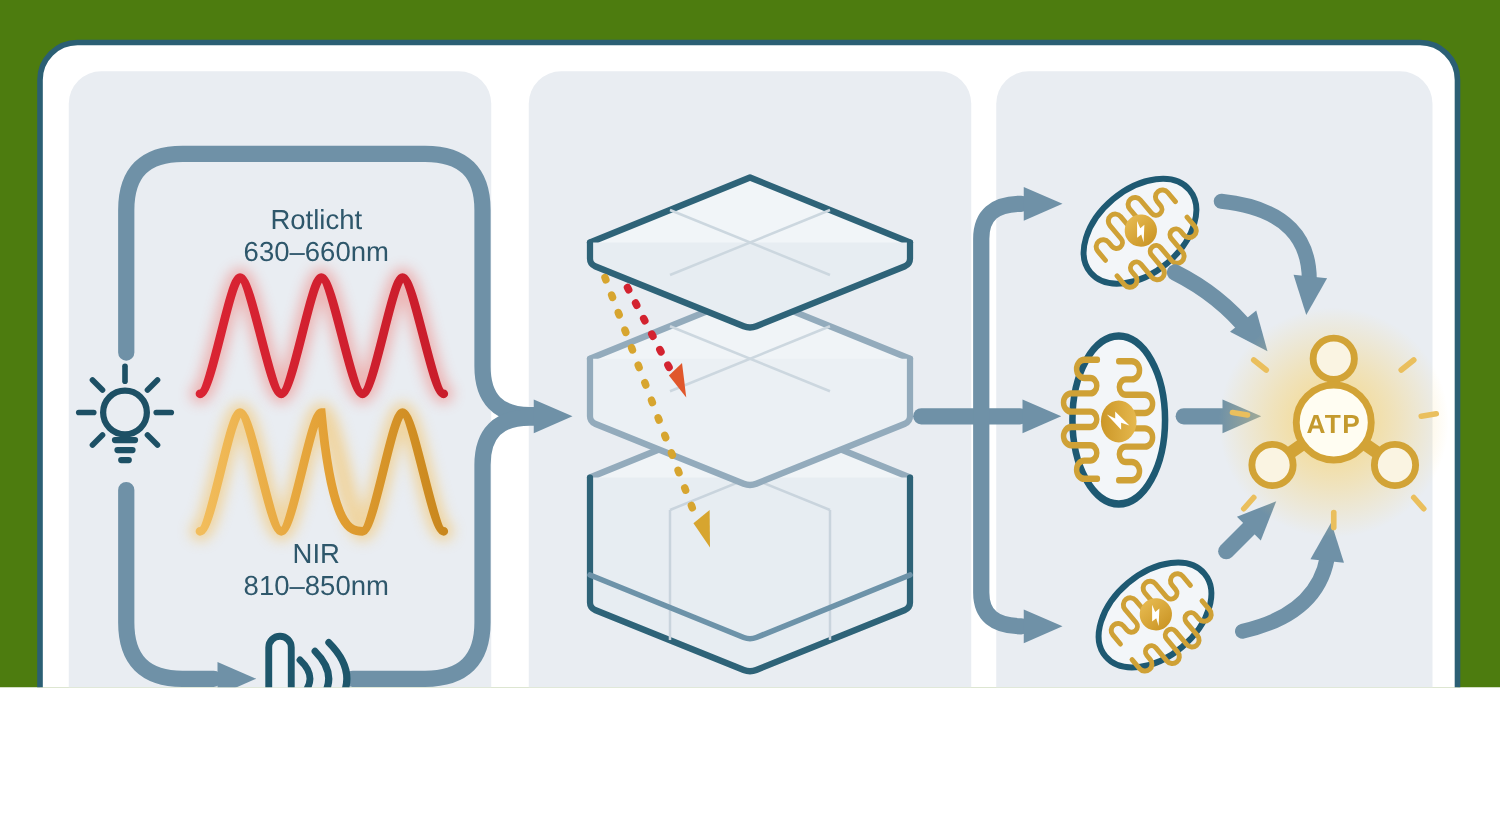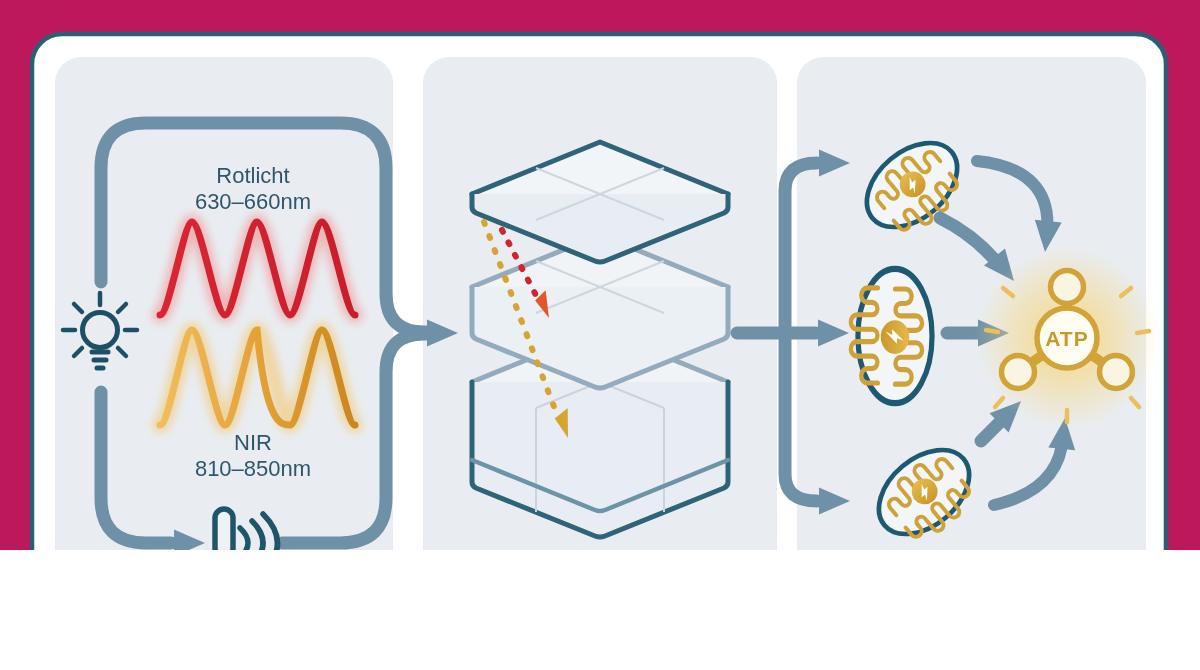--- a/index.html
+++ b/index.html
@@ -1,17 +1,17 @@
 <!DOCTYPE html>
 <html><head>
 <meta charset="utf-8">
 <style>
   html,body{margin:0;padding:0;background:#ffffff;}
   body{font-family:"Liberation Sans",sans-serif;}
-  .stage{position:relative;width:1200px;height:550px;background:#be185d;overflow:hidden;}
+  .stage{position:relative;width:1200px;height:550px;background:#4d7c0f;overflow:hidden;}
   svg{display:block;}
   text{font-family:"Liberation Sans",sans-serif;}
   .wave-label{font-size:22px;font-weight:500;fill:#2e576b;}
   .atp-text{font-size:21px;font-weight:700;fill:#c49a2e;letter-spacing:1px;}
 </style>
 </head>
 <body>
 
 <div class="stage">
 <svg width="1200" height="670" viewBox="0 0 1200 670">

